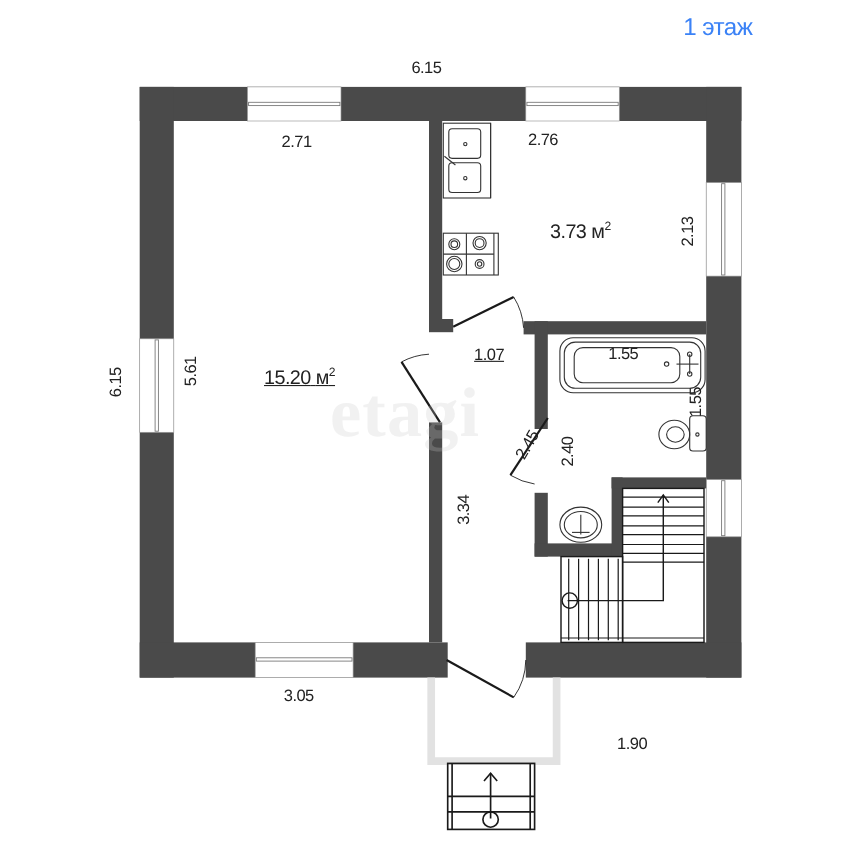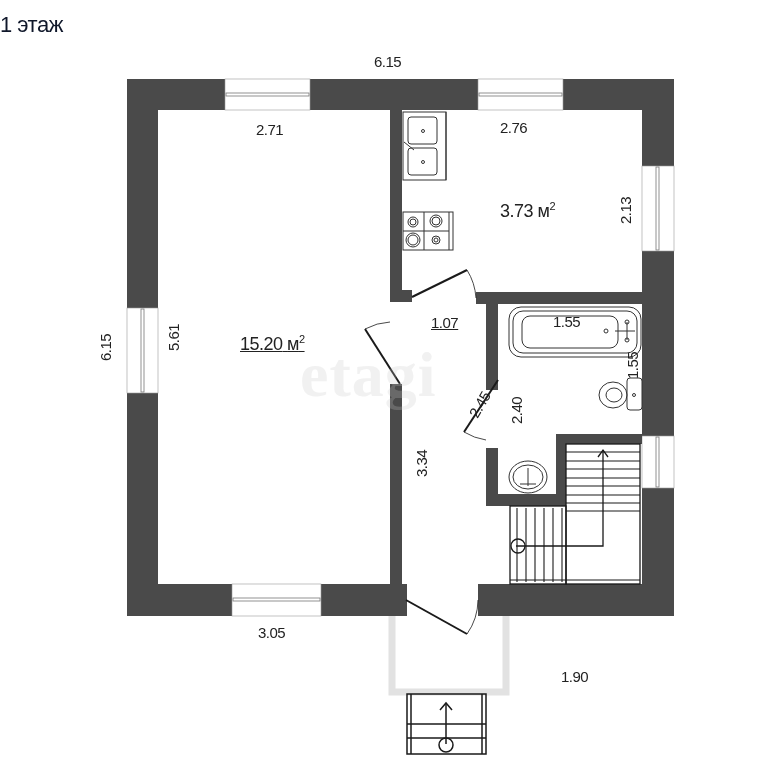--- a/index.html
+++ b/index.html
@@ -1,20 +1,20 @@
 <!DOCTYPE html>
 <html><head>
 <meta charset="utf-8">
 <style>
   html, body { margin: 0; padding: 0; background: #ffffff; }
   body { width: 768px; height: 768px; position: relative; overflow: hidden;
          font-family: "DejaVu Sans Condensed", "Liberation Sans Narrow", "Liberation Sans", sans-serif; }
   .plan { position: absolute; left: 0; top: 0; width: 768px; height: 768px; }
   .lbl { position: absolute; color: #222; font-family: "Liberation Sans", sans-serif; white-space: nowrap; }
-  .title { font-size: 22px; left: 0; width: 684px; text-align: left; top: 12px; color: #0f172a; letter-spacing: -0.5px; }
+  .title { font-size: 22px; left: 0; width: 684px; text-align: right; top: 12px; color: #3b82f6; letter-spacing: -0.5px; }
   .dim { font-size: 15px; letter-spacing: -0.5px; }
   .area { font-size: 18px; letter-spacing: -0.5px; }
   .vert { transform: rotate(-90deg); transform-origin: center center; }
   .wm { position: absolute; left: 300px; top: 338px; font-size: 64px; font-weight: bold;
         color: rgba(200,200,200,0.25); font-family: Liberation Serif, serif; letter-spacing: 1px; }
   sup { font-size: 11px; }
 </style>
 </head>
 <body>
 
@@ -186,21 +186,21 @@
 <div class="wm">etagi</div>
 
 <div class="lbl title">1 этаж</div>
 
 <div class="lbl dim" style="left:374px; top:53px;">6.15</div>
 <div class="lbl dim vert" style="left:92px; top:339px;">6.15</div>
 <div class="lbl dim" style="left:256px; top:121px;">2.71</div>
 <div class="lbl dim vert" style="left:160px; top:329px;">5.61</div>
 <div class="lbl area" style="left:240px; top:333px;text-decoration:underline;"><span>15.20</span> <span>м</span><sup>2</sup></div>
 
-<div class="lbl dim" style="left:500px; top:119px;">2.76</div>
+<div class="lbl dim" style="left:480px; top:119px;">2.76</div>
 <div class="lbl dim vert" style="left:612px; top:202px;">2.13</div>
 <div class="lbl area" style="left:500px; top:200px;"><span>3.73</span> <span>м</span><sup>2</sup></div>
 
 <div class="lbl dim" style="left:431px; top:314px;text-decoration:underline;">1.07</div>
 <div class="lbl dim vert" style="left:408px; top:455px;">3.34</div>
 <div class="lbl dim" style="left:466px; top:396px; transform: rotate(-60deg);">2.45</div>
 
 <div class="lbl dim" style="left:553px; top:313px;">1.55</div>
 <div class="lbl dim vert" style="left:619px; top:357px;">1.55</div>
 <div class="lbl dim vert" style="left:503px; top:402px;">2.40</div>

